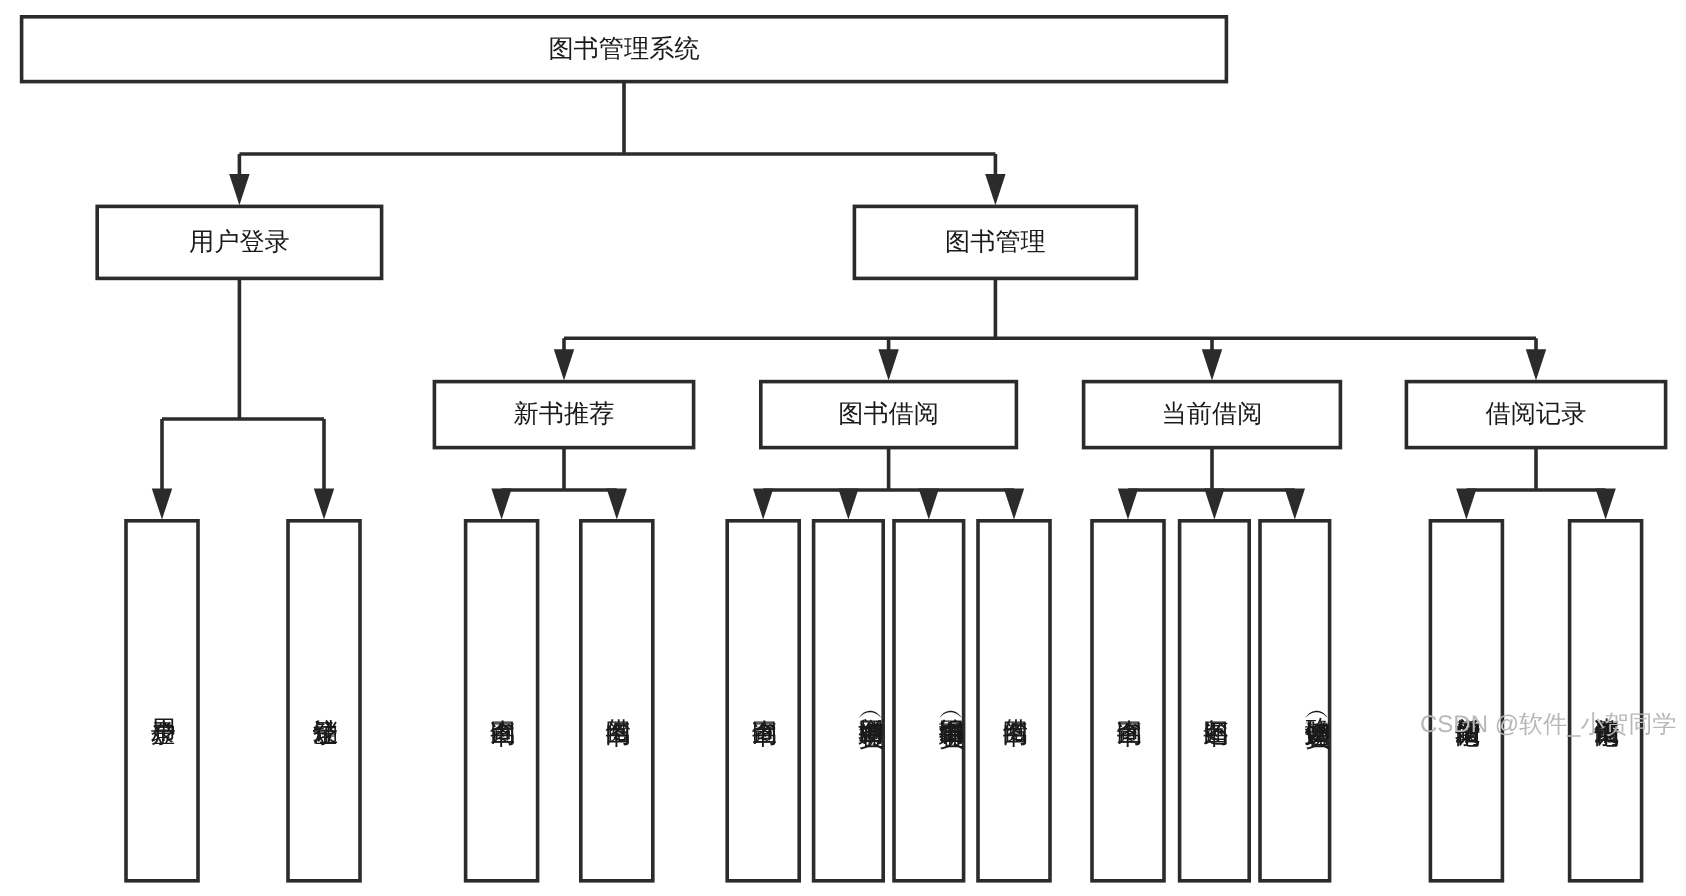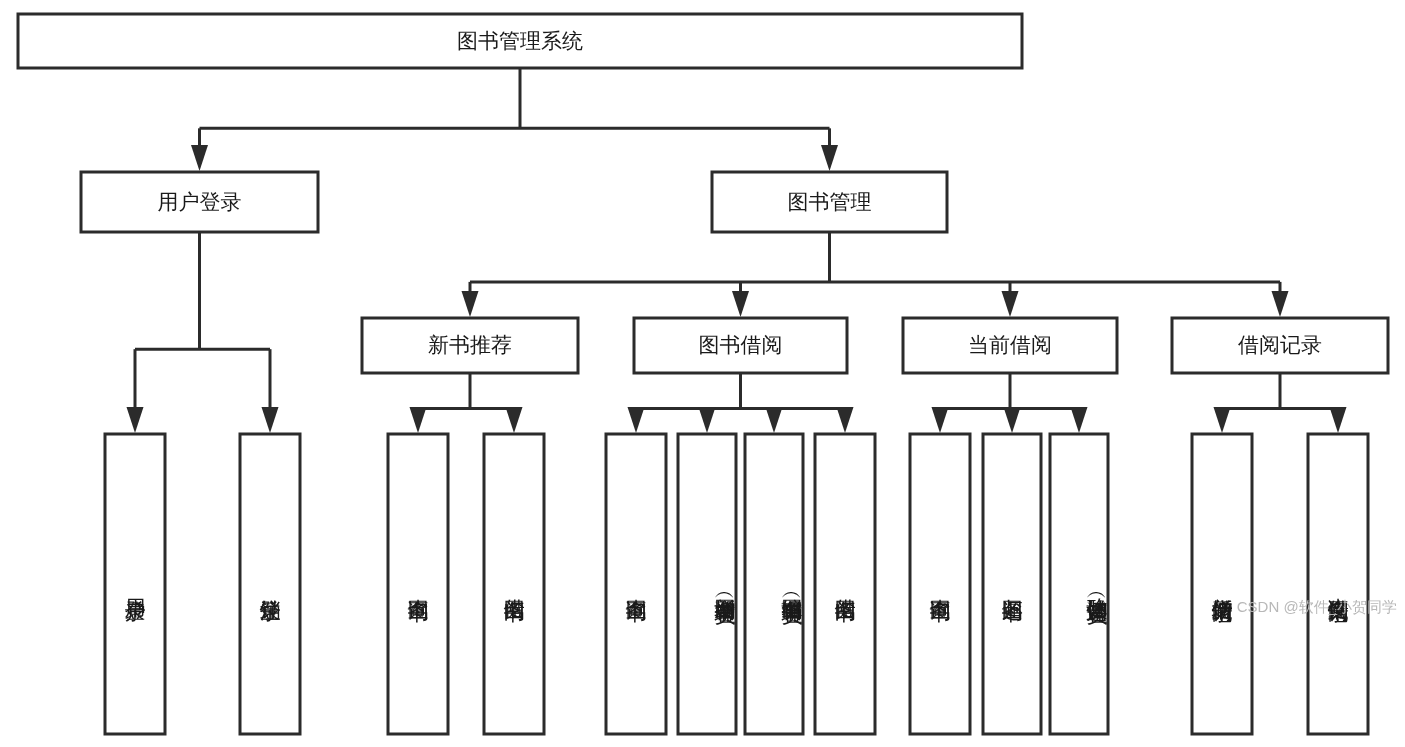--- a/index.html
+++ b/index.html
@@ -60,21 +60,21 @@
     letter-spacing: 1px;
     white-space: nowrap;
     pointer-events: none;
     text-align: left;
   }
   .watermark {
     position: absolute;
     right: 8px;
     bottom: 6px;
     font-family: "Liberation Sans", "DejaVu Sans", sans-serif;
-    font-size: 15px;
+    font-size: 20px;
     color: #b8b8b8;
     white-space: nowrap;
   }
 </style>
 </head>
 <body>
 
 <div id="diagram-root">
   <svg id="tree-svg" viewBox="0 0 1405 747">
       <g>

